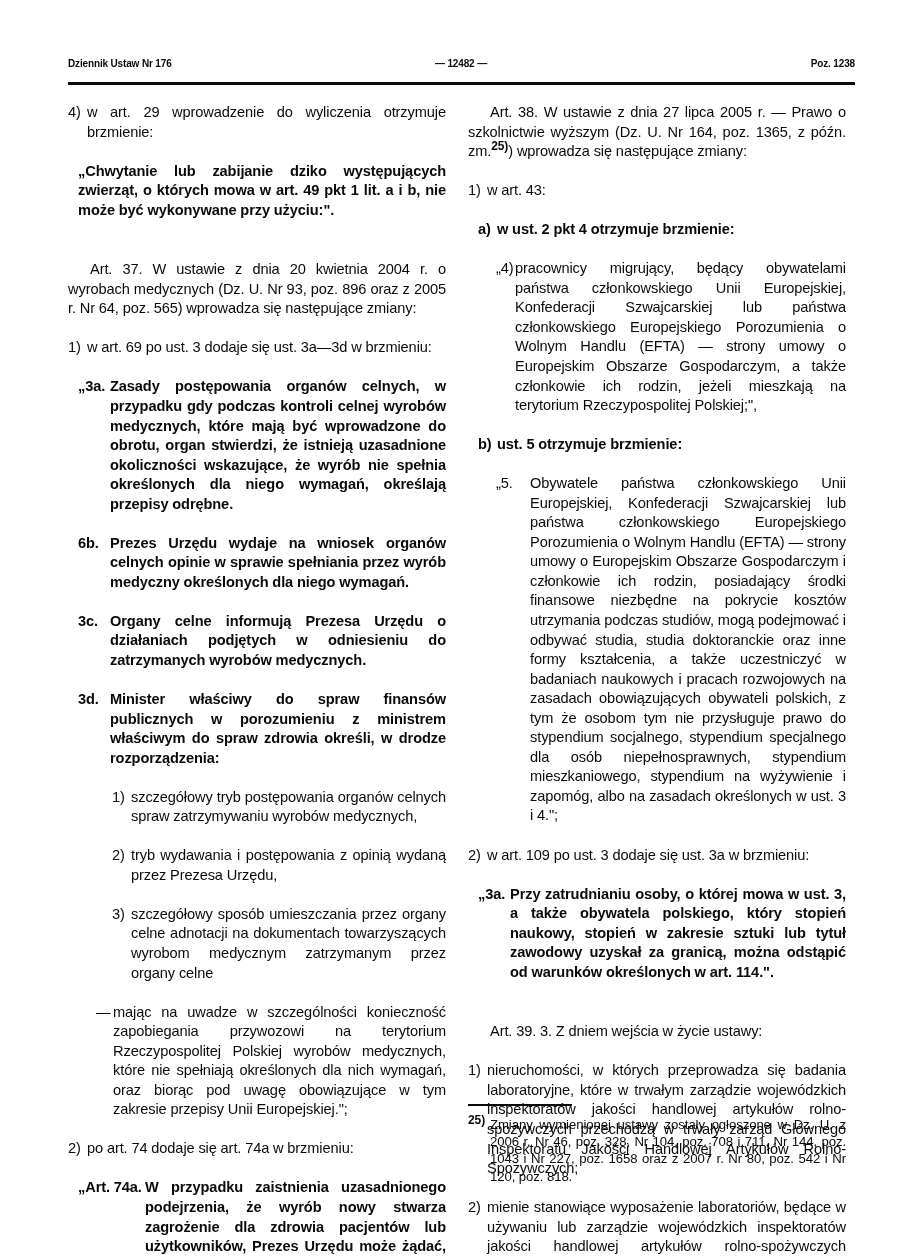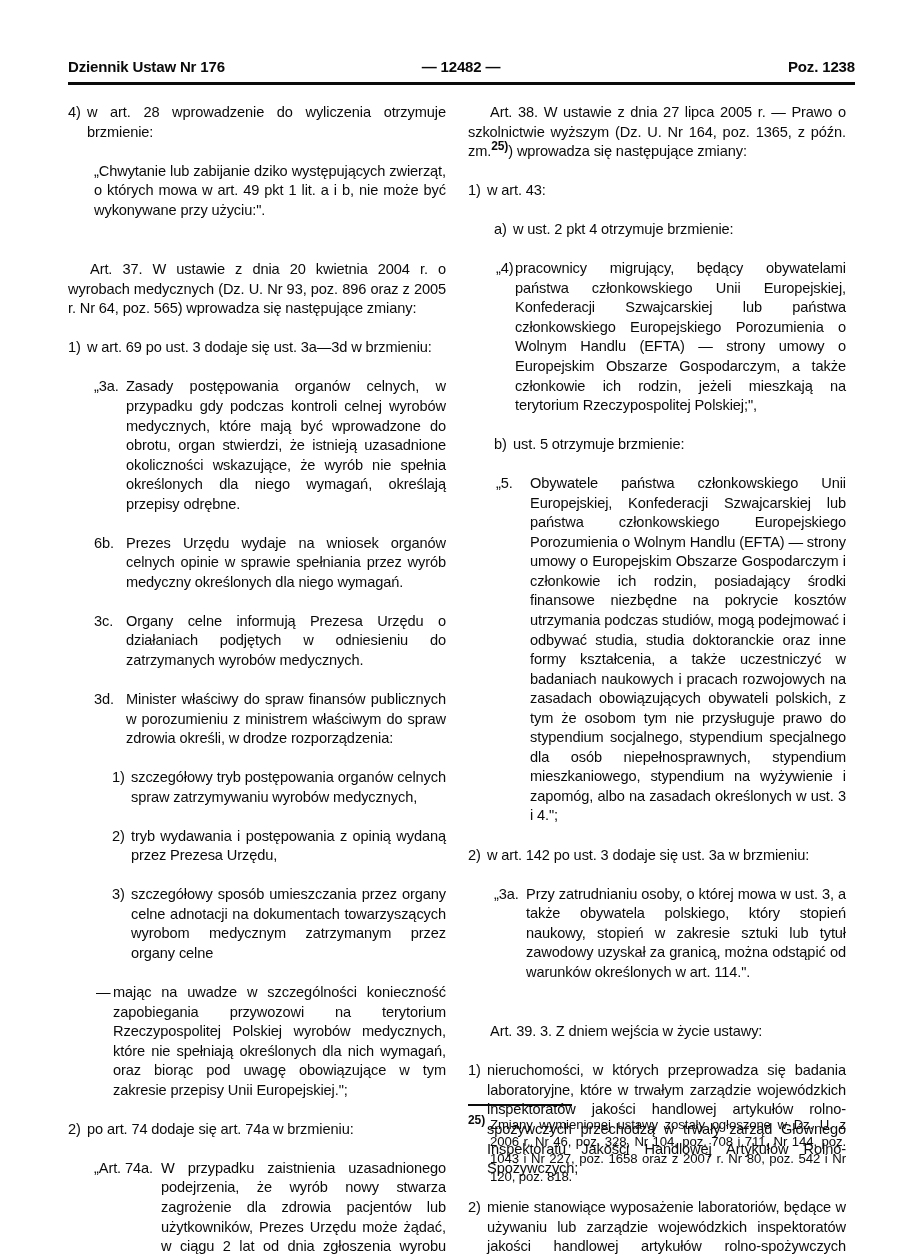--- a/index.html
+++ b/index.html
@@ -26,21 +26,21 @@
 
   
   .running-head {
     position: absolute;
     left: 68px;
     top: 58px;
     width: 787px;
     display: flex;
     align-items: flex-start;
     justify-content: space-between;
-    font-size: 15px;
+    font-size: 10px;
     font-weight: 700;
     letter-spacing: -0.15px;
     white-space: nowrap;
   }
   .running-head .center {
     position: absolute;
     left: 0; right: 1px;
     text-align: center;
     font-weight: 700;
   }
@@ -87,21 +87,21 @@
     text-align: left;
   }
   .txt {
     flex: 1 1 auto;
     text-align: justify;
     text-justify: inter-word;
   }
 
   
   .lvl0 { margin-left: 0; }
-  .lvl1 { margin-left: 26px; }
+  .lvl1 { margin-left: 10px; font-weight: bold; }
   .lvl2 { margin-left: 28px; }
   .lvl3 { margin-left: 44px; }
 
   
   .m-num  { width: 19px; }
   .m-ust  { width: 32px; }
   .m-art  { width: 67px; }
   .m-art5 { width: 34px; }
   .m-letter { width: 19px; }
   .m-dash { width: 17px; }
@@ -147,21 +147,21 @@
     <span>Dziennik Ustaw Nr 176</span>
     <span class="center">— 12482 —</span>
     <span>Poz. 1238</span>
   </div>
   <div class="head-rule"></div>
 
   <div class="col col-left">
 
     <div class="row blk-tight lvl0">
       <span class="mark m-num">4)</span>
-      <span class="txt">w art. 28 wprowadzenie do wyliczenia otrzymuje brzmienie:</span>
+      <span class="txt">w art. 29 wprowadzenie do wyliczenia otrzymuje brzmienie:</span>
     </div>
 
     <div class="row blk lvl1">
       <span class="txt">„Chwytanie lub zabijanie dziko występujących zwierząt, o których mowa w art. 49 pkt 1 lit. a i b, nie może być wykonywane przy użyciu:".</span>
     </div>
 
     <div class="blk-gap">
       <p class="art-lead"><span class="bold">Art. 37.</span> <span>W ustawie z dnia 20 kwietnia 2004 r. o wyrobach medycznych (Dz. U. Nr 93, poz. 896 oraz z 2005 r. Nr 64, poz. 565) wprowadza się następujące zmiany:</span></p>
     </div>
 
@@ -246,21 +246,21 @@
       <span class="txt">ust. 5 otrzymuje brzmienie:</span>
     </div>
 
     <div class="row blk lvl2">
       <span class="mark m-art5">„5.</span>
       <span class="txt">Obywatele państwa członkowskiego Unii Europejskiej, Konfederacji Szwajcarskiej lub państwa członkowskiego Europejskiego Porozumienia o Wolnym Handlu (EFTA) — strony umowy o Europejskim Obszarze Gospodarczym i członkowie ich rodzin, posiadający środki finansowe niezbędne na pokrycie kosztów utrzymania podczas studiów, mogą podejmować i odbywać studia, studia doktoranckie oraz inne formy kształcenia, a także uczestniczyć w badaniach naukowych i pracach rozwojowych na zasadach obowiązujących obywateli polskich, z tym że osobom tym nie przysługuje prawo do stypendium socjalnego, stypendium specjalnego dla osób niepełnosprawnych, stypendium mieszkaniowego, stypendium na wyżywienie i zapomóg, albo na zasadach określonych w ust. 3 i 4.";</span>
     </div>
 
     <div class="row blk lvl0">
       <span class="mark m-num">2)</span>
-      <span class="txt">w art. 142 po ust. 3 dodaje się ust. 3a w brzmieniu:</span>
+      <span class="txt">w art. 109 po ust. 3 dodaje się ust. 3a w brzmieniu:</span>
     </div>
 
     <div class="row blk lvl1">
       <span class="mark m-ust">„3a.</span>
       <span class="txt">Przy zatrudnianiu osoby, o której mowa w ust. 3, a także obywatela polskiego, który stopień naukowy, stopień w zakresie sztuki lub tytuł zawodowy uzyskał za granicą, można odstąpić od warunków określonych w art. 114.".</span>
     </div>
 
     <div class="blk-gap">
       <p class="art-lead"><span class="bold">Art. 39.</span> <span>3. Z dniem wejścia w życie ustawy:</span></p>
     </div>

